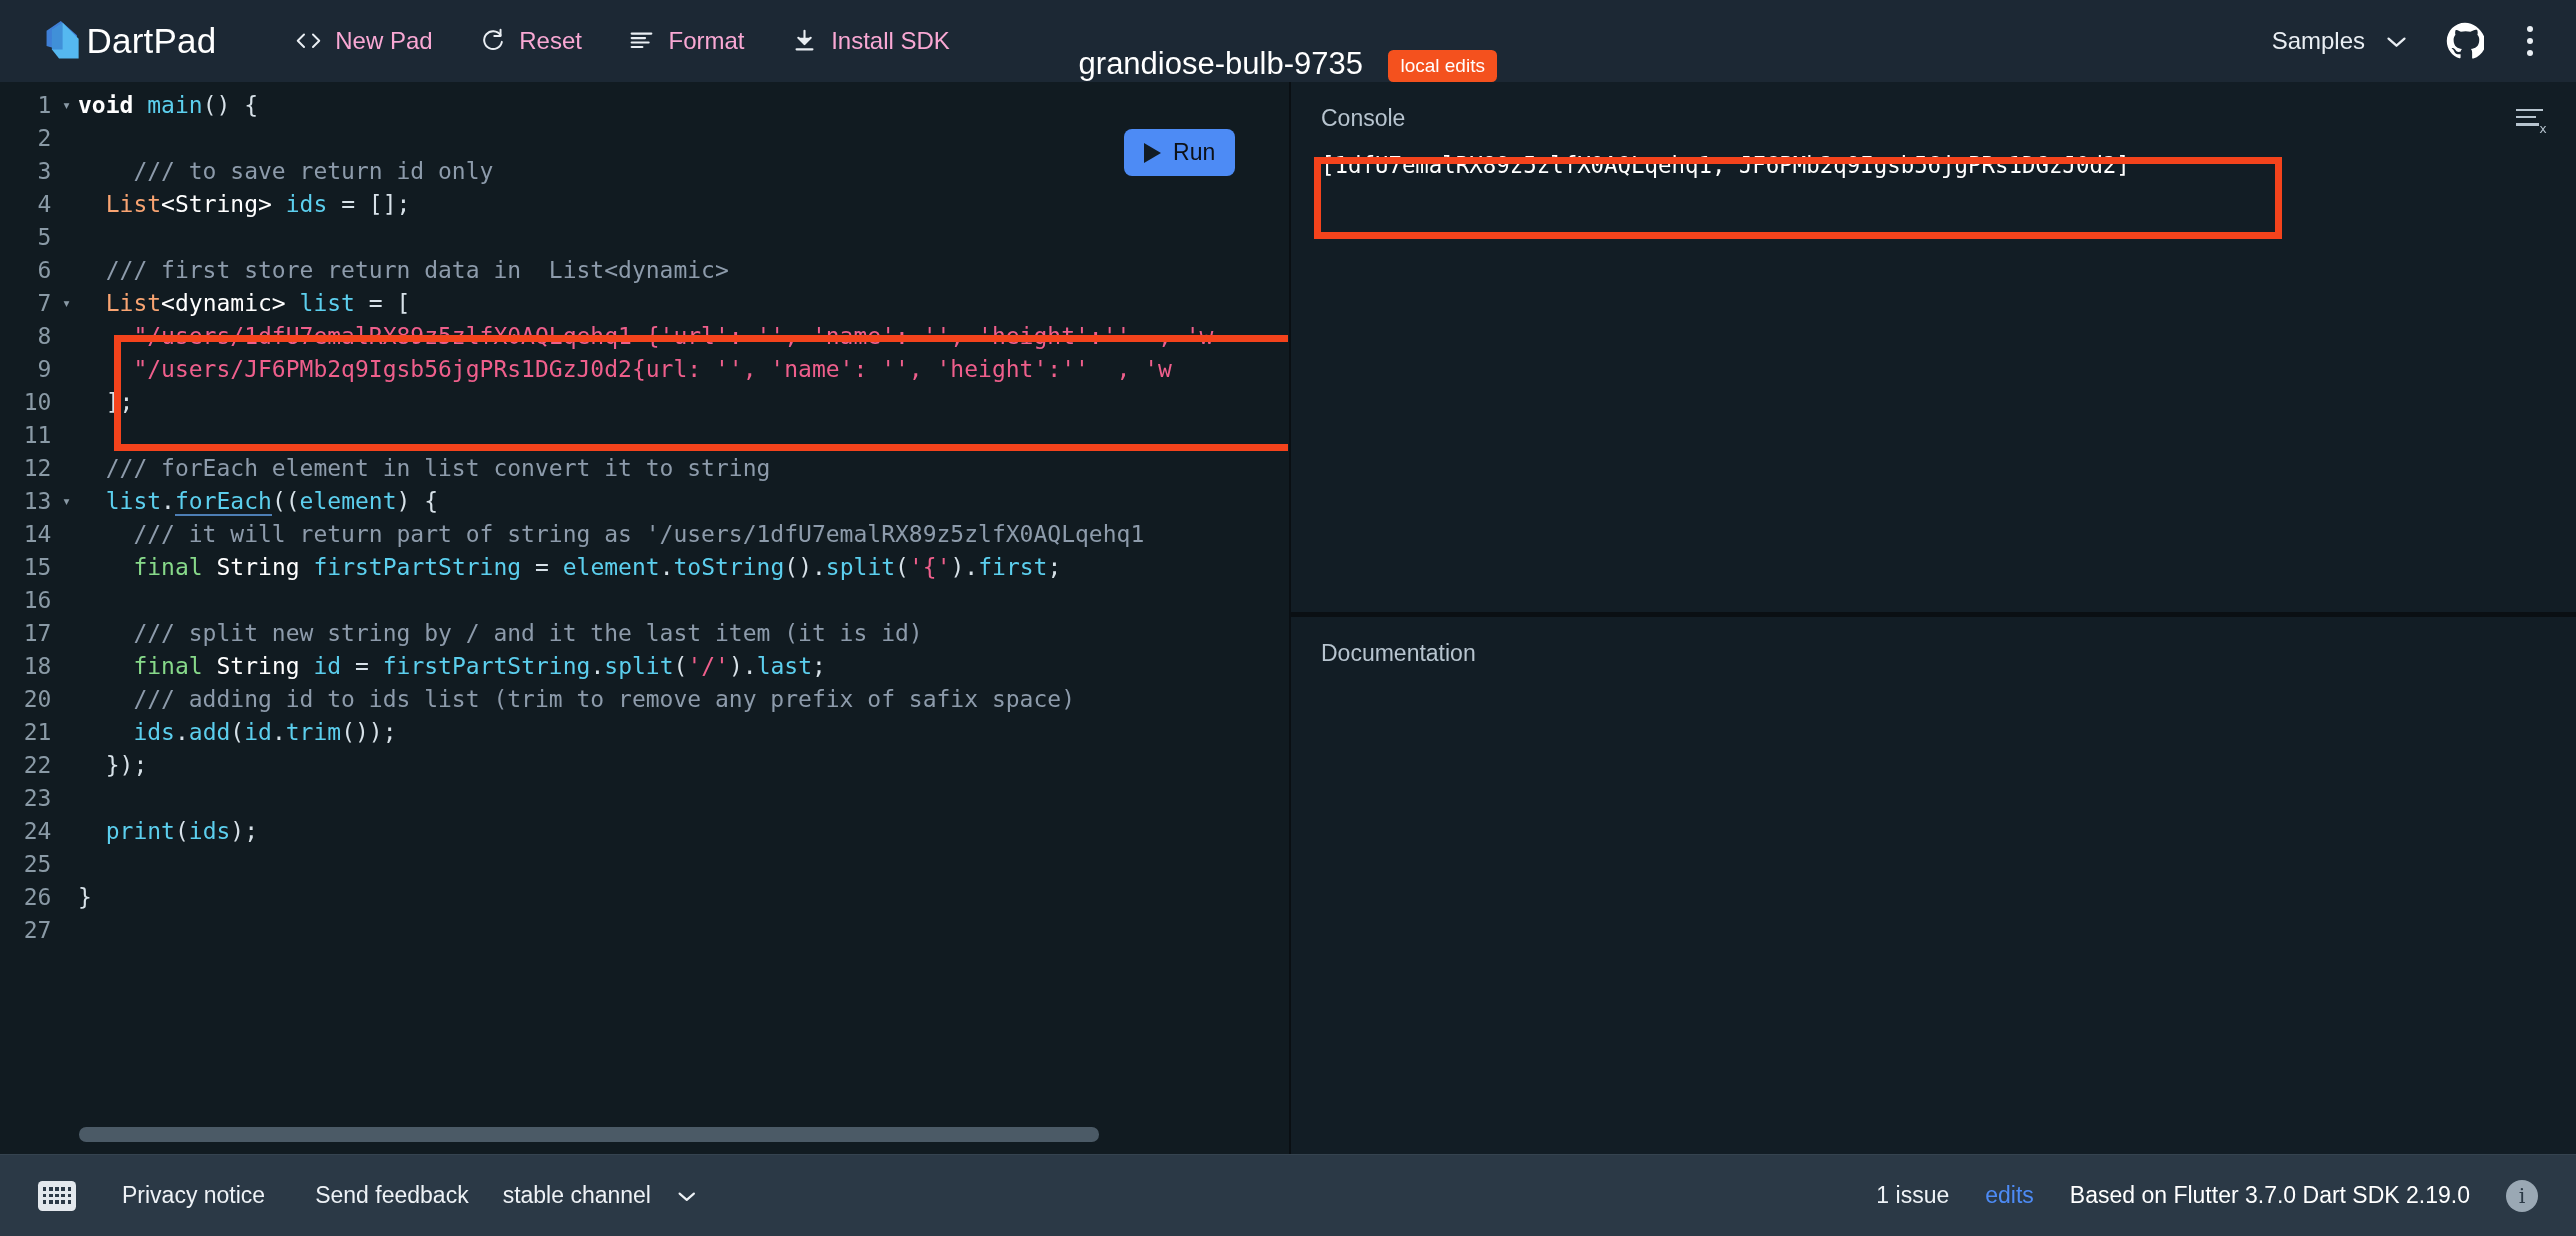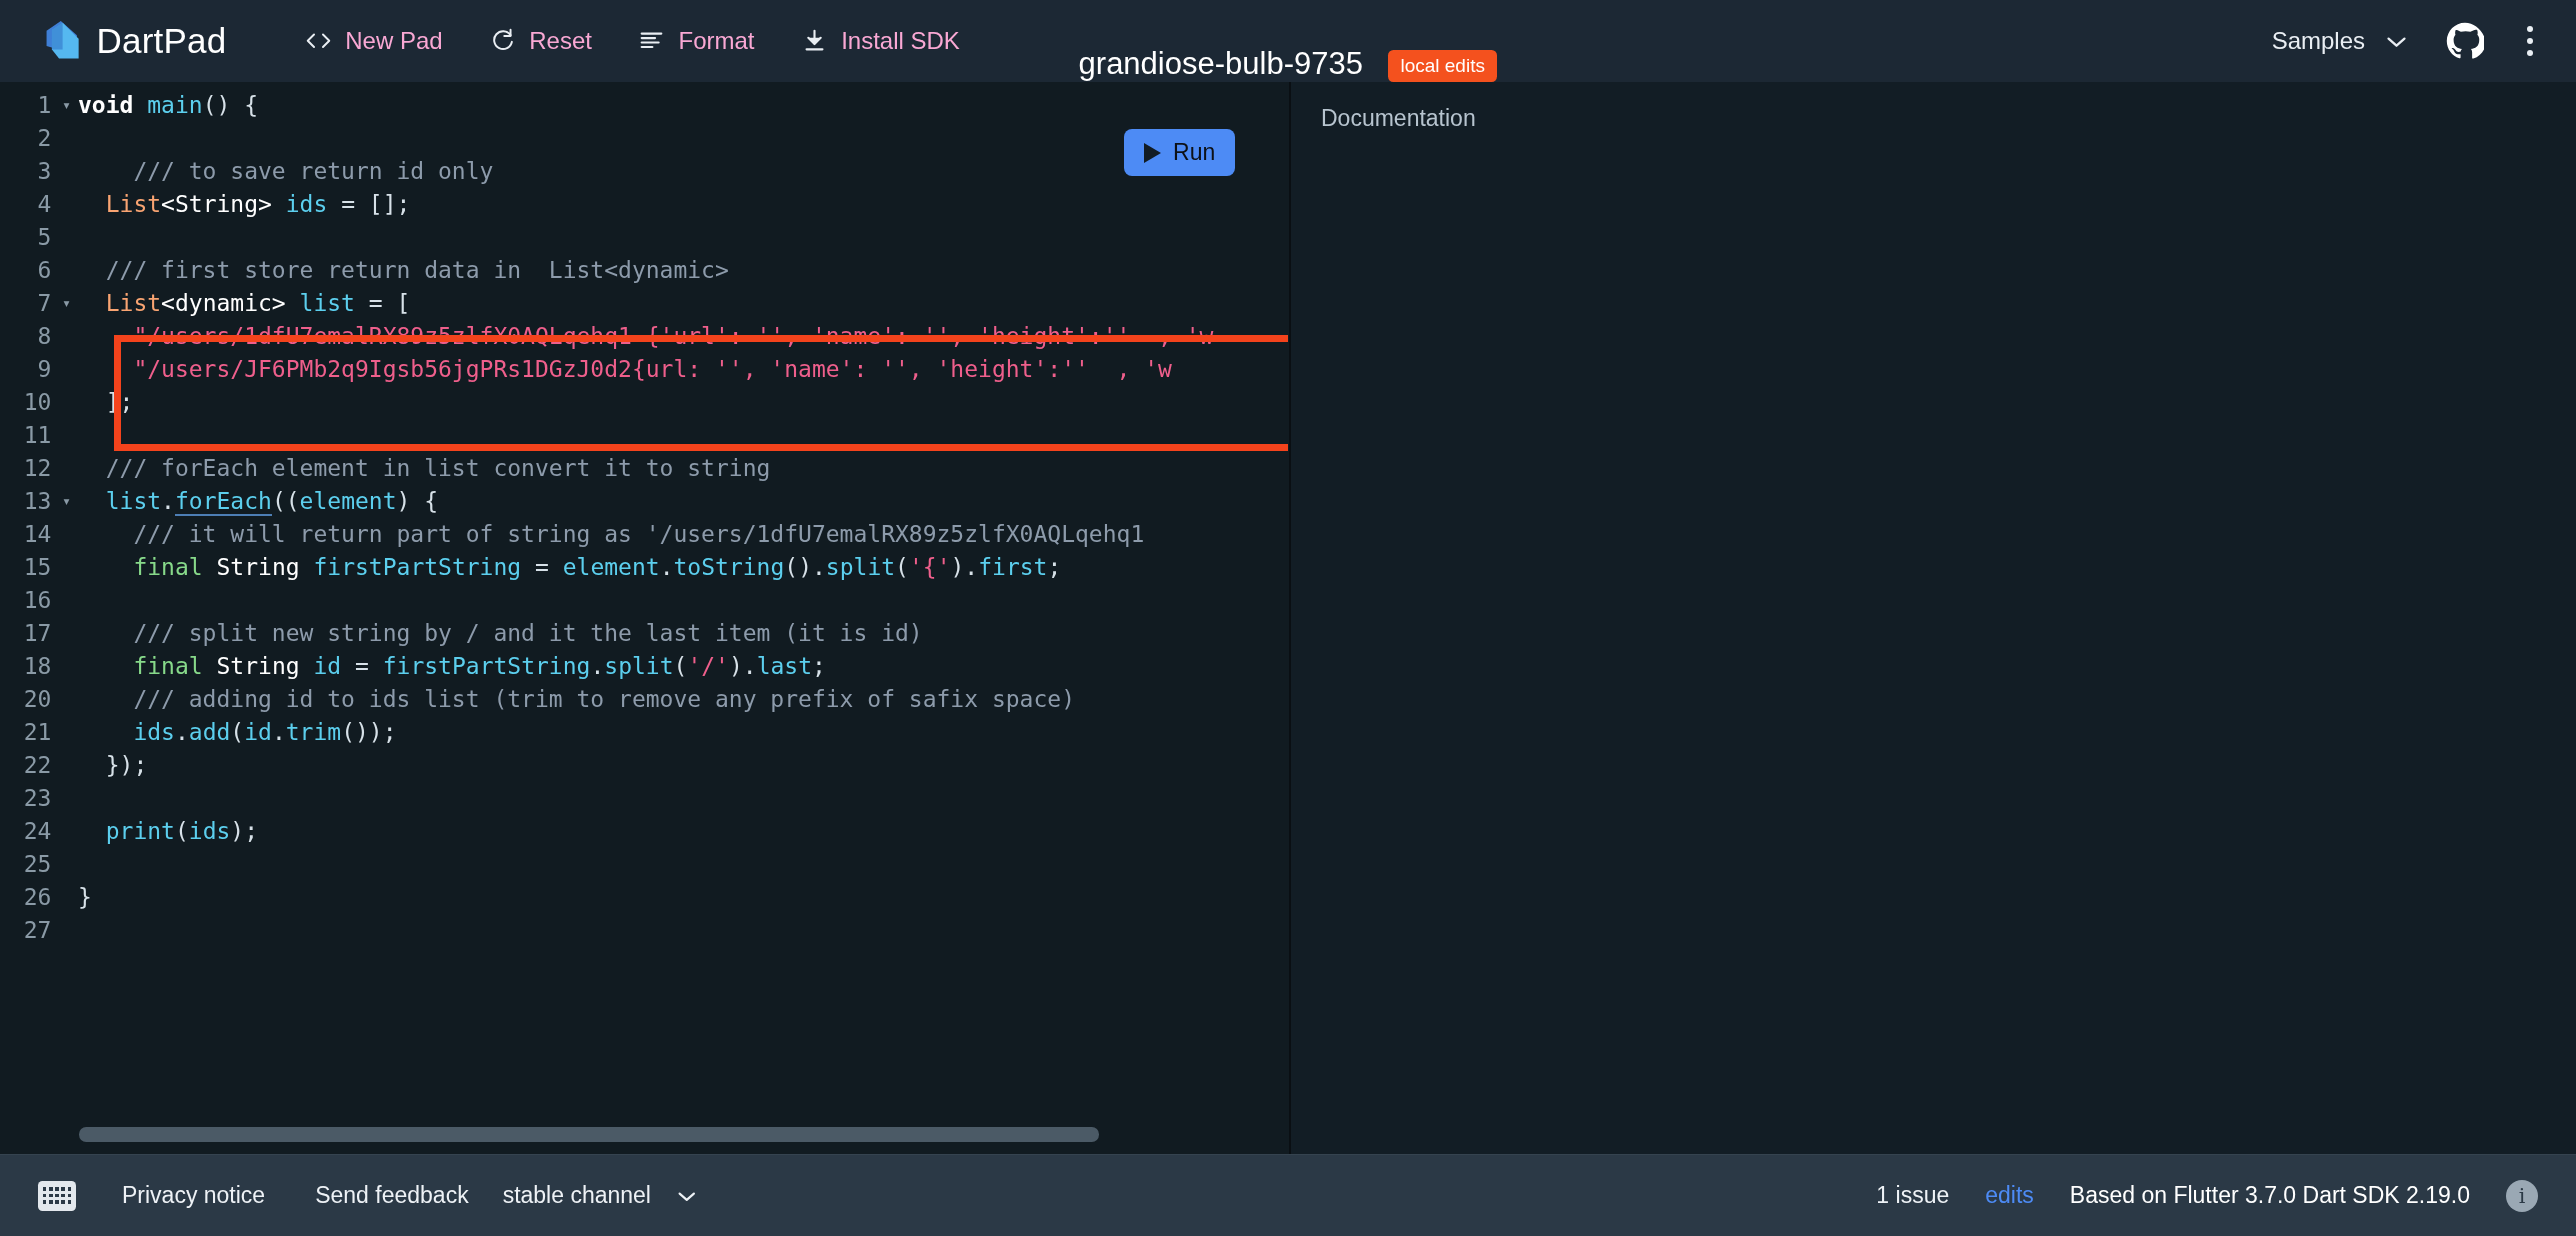--- a/index.html
+++ b/index.html
@@ -12,21 +12,21 @@
   .app { width: 2576px; height: 1236px; display: flex; flex-direction: column; background:#1c2834; }
 
   
   .header {
     height: 82px; flex: 0 0 82px;
     background: #1c2834;
     display: flex; align-items: center;
     padding: 0 30px 0 30px;
     position: relative;
   }
-  .brand { display: flex; align-items: center; gap: 13px; margin-left: 12.5px; }
+  .brand { display: flex; align-items: center; gap: 3px; margin-left: 12.5px; }
   .dart-logo { width: 41px; height: 45px; position: relative; }
   .brand-name { color: #ffffff; font-size: 35px; letter-spacing: 0.2px; }
 
   .header-actions { display: flex; align-items: center; gap: 39px; margin-left: 75px; }
   .hbtn {
     display: flex; align-items: flex-start; gap: 13.4px;
     color: #f9a8d4; font-size: 24px; cursor: pointer; white-space: nowrap;
     padding: 5.4px 3.6px;
   }
   .hbtn .ico { display:flex; align-items:center; justify-content:center; width: 27px; height: 27px; }
@@ -296,20 +296,33 @@
 
       <div class="hl-code"></div>
 
       <div class="hscroll-track">
         <div class="hscroll-thumb"></div>
       </div>
     </div>
 
     <div class="right-pane">
 
+      <div class="panel console-panel">
+        <div class="panel-head">
+          <span class="panel-title">Console</span>
+          <span class="clear-ico">
+            <i></i>
+              <i></i>
+              <i></i>
+              <span class="clear-x">x</span>
+          </span>
+        </div>
+        <div class="console-out">[1dfU7emalRX89z5zlfX0AQLqehq1, JF6PMb2q9Igsb56jgPRs1DGzJ0d2]</div>
+        <div class="hl-console"></div>
+      </div>
 
       <div class="panel doc-panel">
         <div class="panel-head">
           <span class="panel-title">Documentation</span>
         </div>
       </div>
     </div>
   </div>
 
   <div class="footer">

